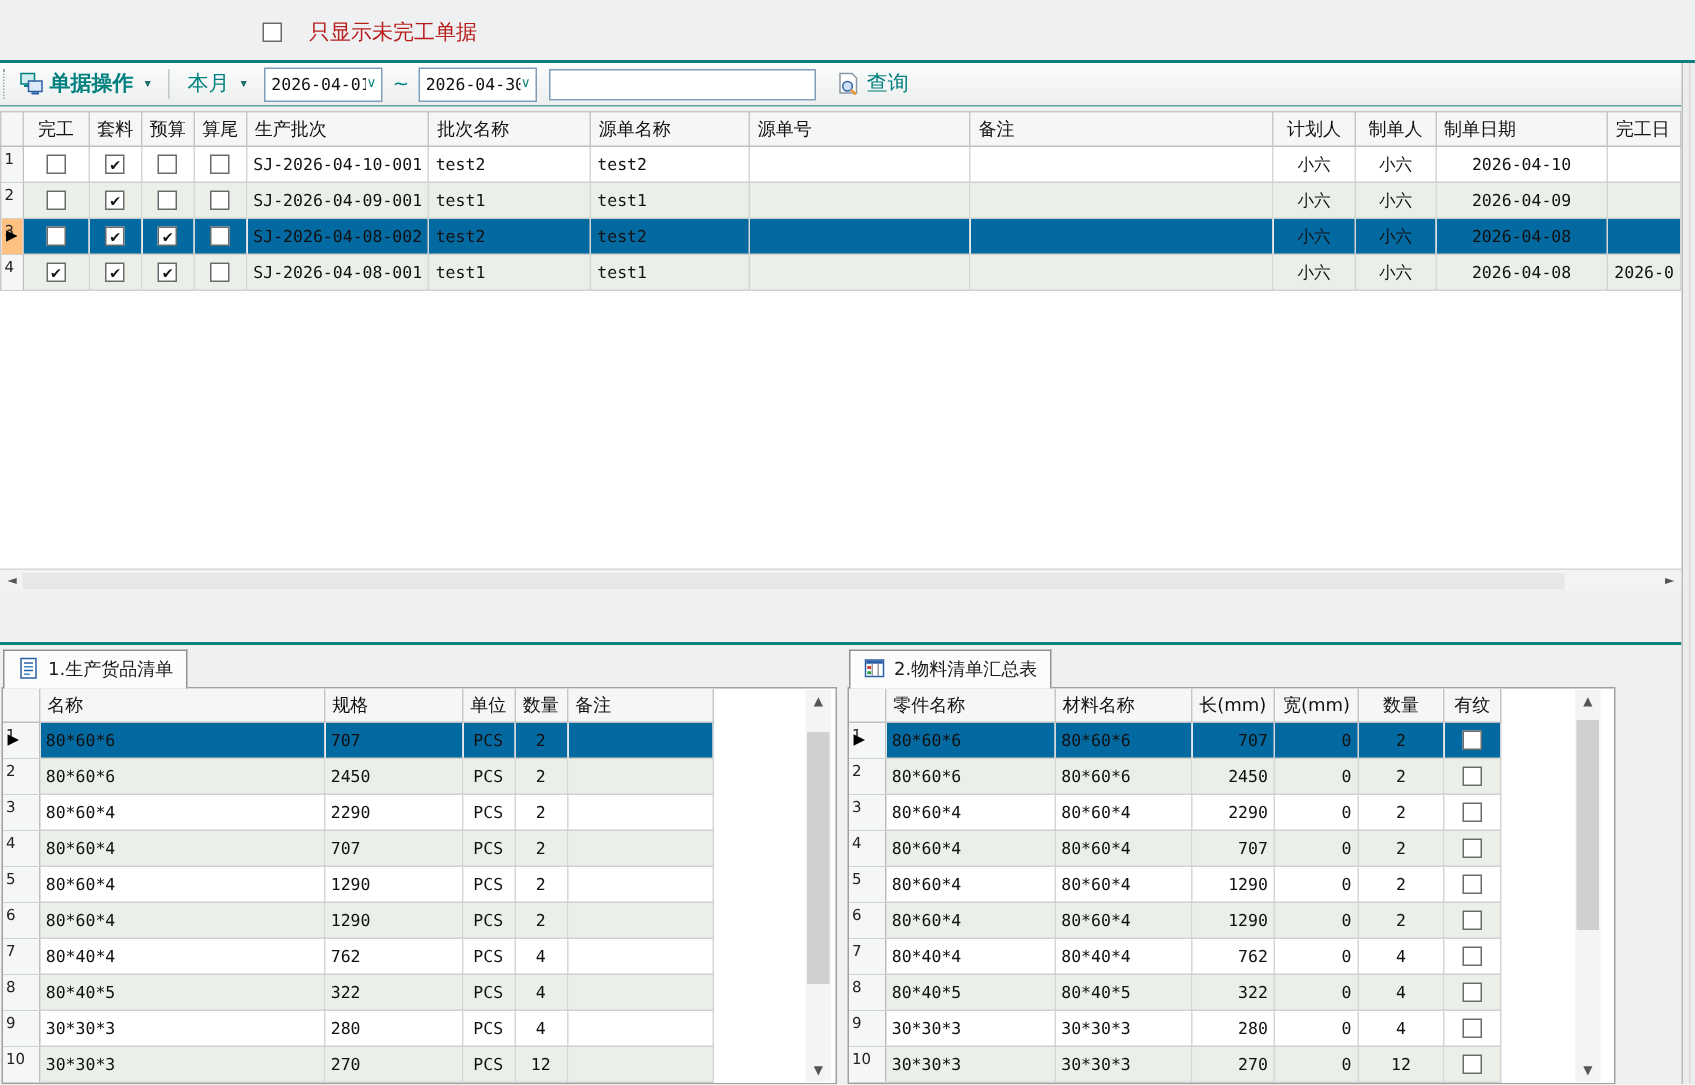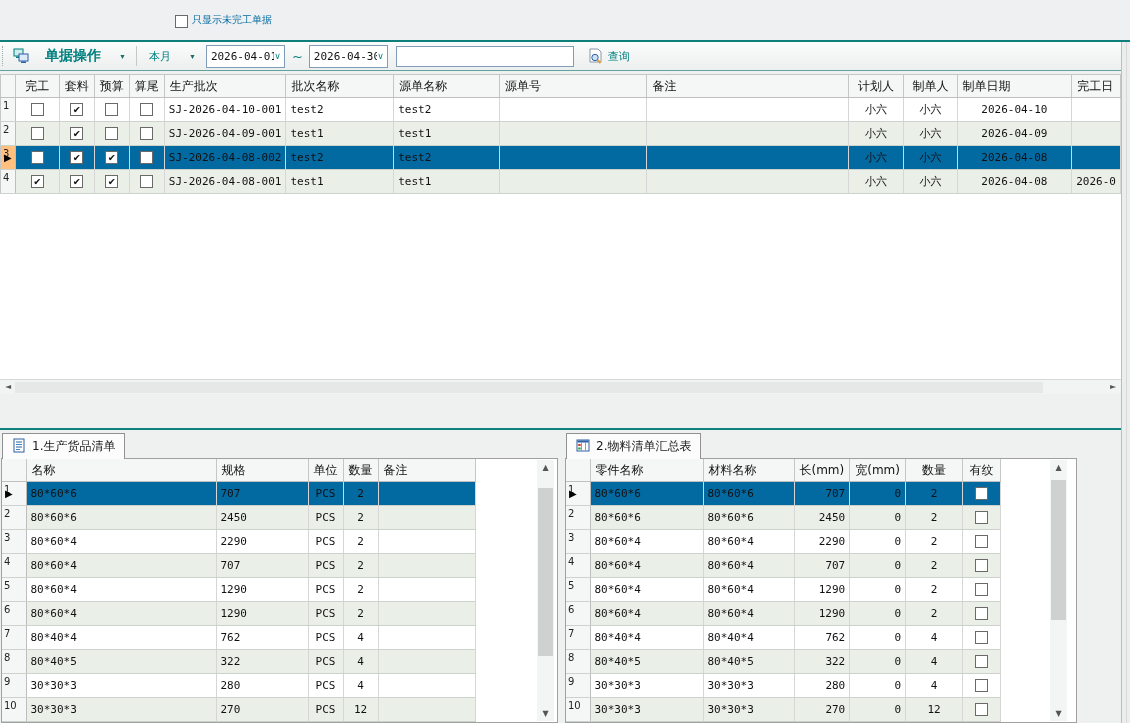--- a/index.html
+++ b/index.html
@@ -3,31 +3,31 @@
 <meta charset="utf-8">
 <style>
   html,body{margin:0;padding:0;background:#fff;}
   .root{position:relative;width:1130px;height:723px;background:#EFF1F1;overflow:hidden;
         font-family:"DejaVu Sans","Liberation Sans",sans-serif;color:#111;}
 
   
   .titlebar{position:absolute;left:0;top:0;width:1130px;height:40px;background:#EEF0F1;}
   .page-title{position:absolute;left:8px;top:2px;font-size:25px;font-weight:bold;color:#009597;letter-spacing:1px;}
   .filter-cbx{position:absolute;left:175px;top:15px;}
-  .filter-label{position:absolute;left:192px;top:13px;font-size:10px;color:#0369a1;}
+  .filter-label{position:absolute;left:206px;top:13px;font-size:14px;color:#b91c1c;}
   .line-teal{position:absolute;left:0;top:40px;width:1130px;height:2px;background:#0E7F7B;}
 
   
   .toolbar{position:absolute;left:0;top:42px;width:1130px;height:29px;
            background:linear-gradient(#FBFCFC,#EDEFEF);border-bottom:1px solid #5EA39E;
            display:flex;align-items:center;box-sizing:border-box;}
   .grip{width:3px;height:20px;border-left:1px dotted #9AABAB;margin:0 3px 0 2px;}
-  .tbtn{display:flex;align-items:center;gap:16px;background:none;border:none;padding:0 4px;cursor:default;}
+  .tbtn{display:flex;align-items:center;gap:4px;background:none;border:none;padding:0 4px;cursor:default;}
   .teal-bold{color:#00807F;font-weight:bold;font-size:14px;font-family:"DejaVu Sans",sans-serif;}
-  .teal{color:#00807F;font-size:11px;font-family:"DejaVu Sans",sans-serif;}
+  .teal{color:#00807F;font-size:14px;font-family:"DejaVu Sans",sans-serif;}
   .dd{font-size:7px;color:#1E6B67;margin-left:2px;}
   .vsep{width:1px;height:20px;background:#C3C9C9;margin:0 8px 0 6px;}
   .combo{width:77px;height:21px;background:#fff;border:1px solid #7F9DB9;display:flex;align-items:center;margin-left:6px;box-sizing:content-box;}
   .combo-val{font-family:"DejaVu Sans Mono","DejaVu Sans",monospace;font-size:11px;padding-left:4px;flex:1;white-space:nowrap;overflow:hidden;}
   .combo-arrow{color:#0E837D;font-size:9px;padding-right:3px;}
   .tilde{color:#00807F;margin-left:7px;font-size:13px;}
   .searchbox{margin-left:8px;width:170px;height:19px;border:1px solid #7F9DB9;font-size:12px;padding:0 3px;
              font-family:"DejaVu Sans Mono","DejaVu Sans",monospace;}
   .querybtn{display:flex;align-items:center;gap:4px;margin-left:8px;background:none;border:none;cursor:default;}
   .icon16{width:16px;height:16px;display:inline-block;}

